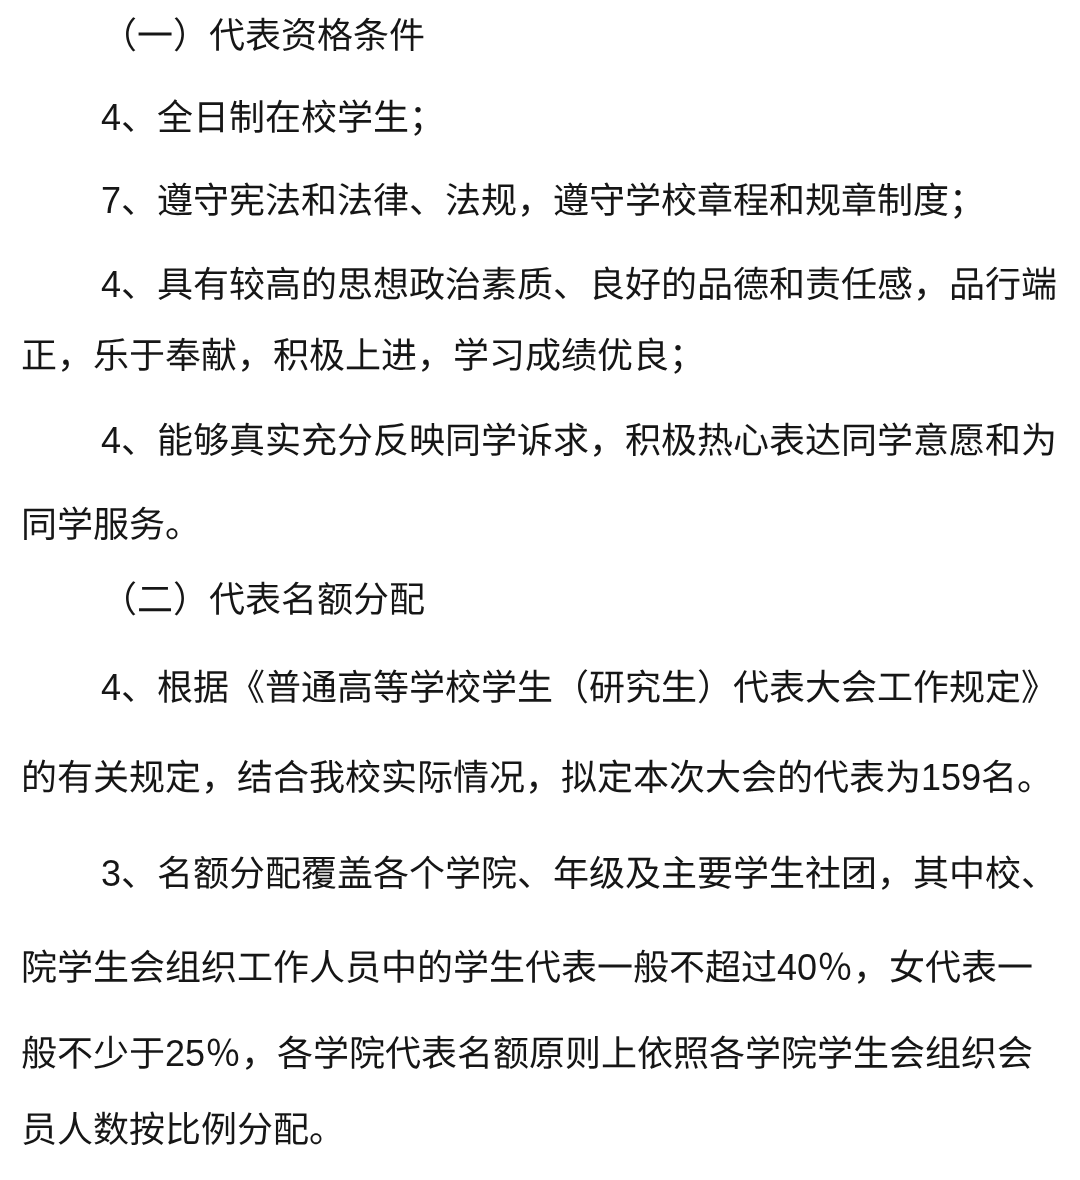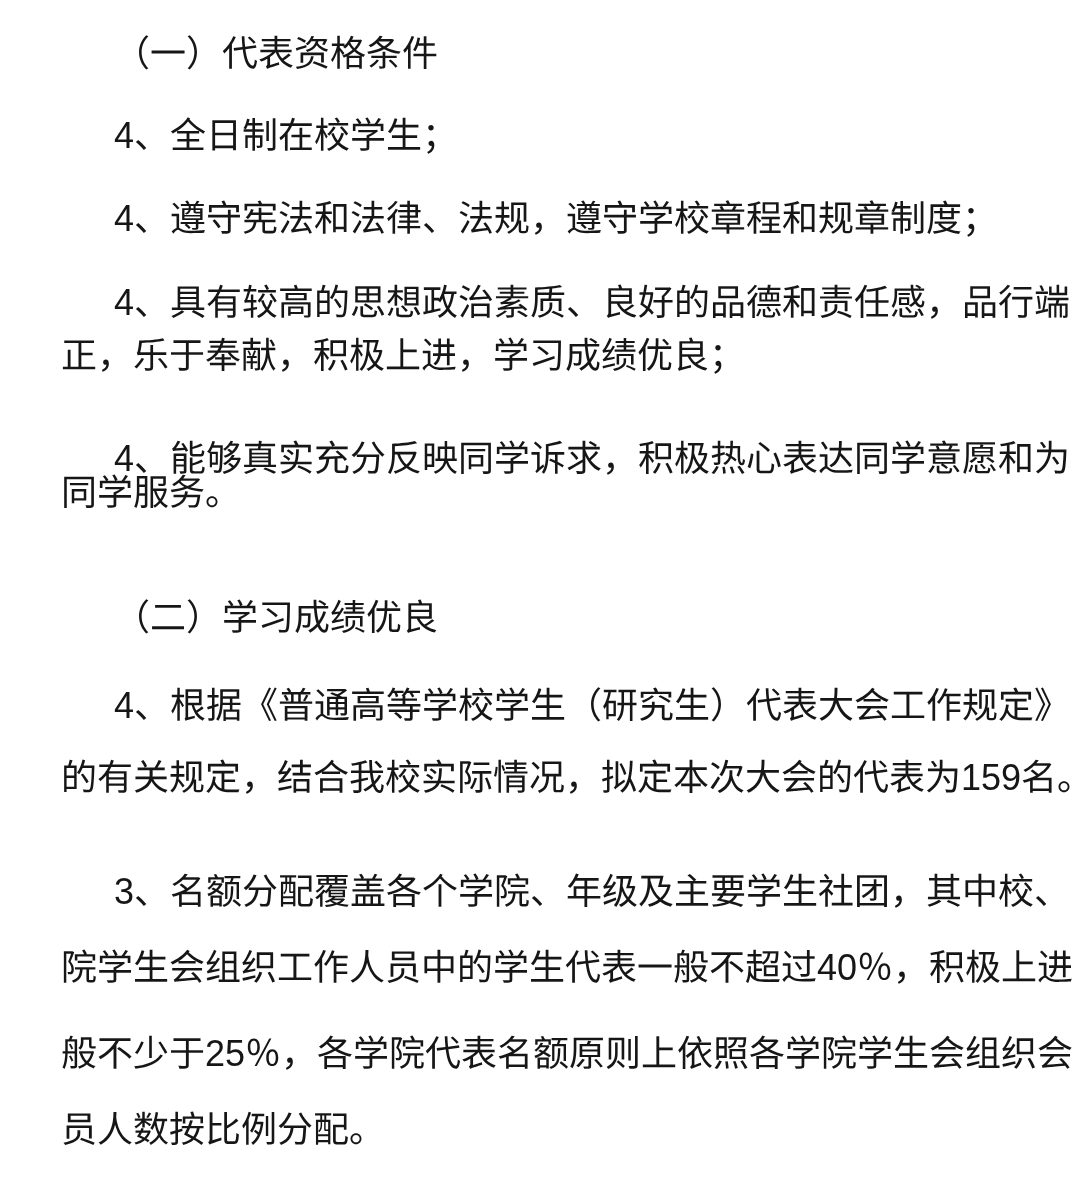--- a/index.html
+++ b/index.html
@@ -21,41 +21,41 @@
     color: #161616;
   }
   .line {
     position: absolute;
     font-size: 36px;
     line-height: 42px;
     letter-spacing: 0;
     white-space: nowrap;
     font-weight: 400;
   }
-  .line.indent { left: 114px; margin-top: 18px; }
-  .line.flush  { left: 21px; margin-left: 40px; }
+  .line.indent { left: 101px; }
+  .line.flush  { left: 21px; }
 </style>
 </head>
 <body>
 
 <div class="page">
 
   <section>
     <div class="line indent" style="top:15px">（一）代表资格条件</div>
     <div class="line indent" style="top:97px">4、全日制在校学生；</div>
-    <div class="line indent" style="top:180px">4、遵守宪法和法律、法规，遵守学校章程和规章制度；</div>
+    <div class="line indent" style="top:180px">7、遵守宪法和法律、法规，遵守学校章程和规章制度；</div>
     <div class="line indent" style="top:264px">4、具有较高的思想政治素质、良好的品德和责任感，品行端</div>
     <div class="line flush" style="top:335px">正，乐于奉献，积极上进，学习成绩优良；</div>
     <div class="line indent" style="top:420px">4、能够真实充分反映同学诉求，积极热心表达同学意愿和为</div>
-    <div class="line flush" style="top:472px">同学服务。</div>
+    <div class="line flush" style="top:504px">同学服务。</div>
   </section>
 
   <section>
-    <div class="line indent" style="top:579px">（二）学习成绩优良</div>
+    <div class="line indent" style="top:579px">（二）代表名额分配</div>
     <div class="line indent" style="top:667px">4、根据《普通高等学校学生（研究生）代表大会工作规定》</div>
     <div class="line flush" style="top:757px">的有关规定，结合我校实际情况，拟定本次大会的代表为159名。</div>
     <div class="line indent" style="top:853px">3、名额分配覆盖各个学院、年级及主要学生社团，其中校、</div>
-    <div class="line flush" style="top:947px">院学生会组织工作人员中的学生代表一般不超过40％，积极上进</div>
+    <div class="line flush" style="top:947px">院学生会组织工作人员中的学生代表一般不超过40％，女代表一</div>
     <div class="line flush" style="top:1033px">般不少于25％，各学院代表名额原则上依照各学院学生会组织会</div>
     <div class="line flush" style="top:1109px">员人数按比例分配。</div>
   </section>
 
 </div>
 
 </body></html>

